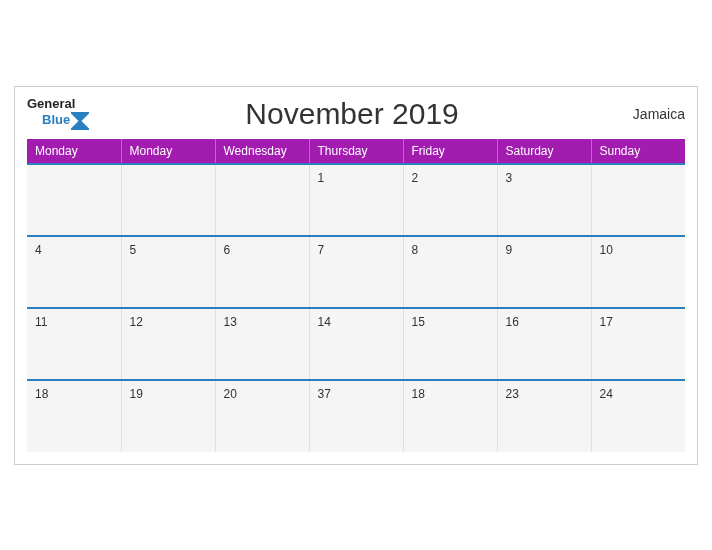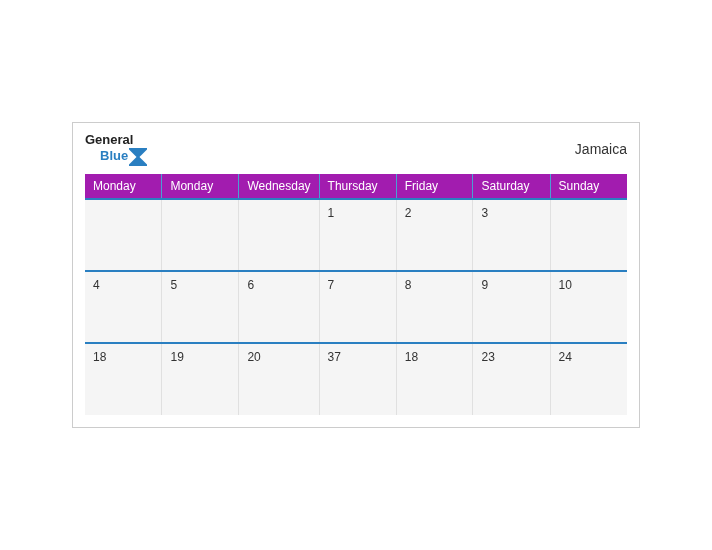--- a/index.html
+++ b/index.html
@@ -6,21 +6,21 @@
     body {
       background: #fff;
       font-family: Arial, sans-serif;
       width: 712px;
       height: 550px;
       display: flex;
       align-items: center;
       justify-content: center;
     }
     .calendar-container {
-      width: 568px;
+      width: 684px;
       background: #fff;
       border: 1px solid #ccc;
       padding: 10px 12px 12px 12px;
     }
     .header {
       display: flex;
       align-items: center;
       justify-content: space-between;
       margin-bottom: 8px;
     }
@@ -117,20 +117,21 @@
             <polygon points="0,0 9,9 0,18" fill="#fff"></polygon>
             <polygon points="18,0 9,9 18,18" fill="#fff"></polygon>
             <polygon points="0,0 9,9 18,0" fill="#2a7fc1"></polygon>
             <polygon points="0,18 9,9 18,18" fill="#2a7fc1"></polygon>
             <line x1="0" y1="0" x2="18" y2="18" stroke="#2a7fc1" stroke-width="2"></line>
             <line x1="18" y1="0" x2="0" y2="18" stroke="#2a7fc1" stroke-width="2"></line>
           </svg>
         </div>
       </div>
     </div>
+    <div class="month-title">November 2019</div>
     <div class="country">Jamaica</div>
   </div>
 
   <table class="calendar-table">
     <thead>
       <tr id="header-row">
           <th>Monday</th>
           <th>Monday</th>
           <th>Wednesday</th>
           <th>Thursday</th>
@@ -152,20 +153,29 @@
         <tr>
           <td><span class="day-num">4</span></td>
           <td><span class="day-num">5</span></td>
           <td><span class="day-num">6</span></td>
           <td><span class="day-num">7</span></td>
           <td><span class="day-num">8</span></td>
           <td><span class="day-num">9</span></td>
           <td><span class="day-num">10</span></td>
         </tr>
         <tr>
+          <td><span class="day-num">11</span></td>
+          <td><span class="day-num">12</span></td>
+          <td><span class="day-num">13</span></td>
+          <td><span class="day-num">14</span></td>
+          <td><span class="day-num">15</span></td>
+          <td><span class="day-num">16</span></td>
+          <td><span class="day-num">17</span></td>
+        </tr>
+        <tr>
           <td><span class="day-num">18</span></td>
           <td><span class="day-num">19</span></td>
           <td><span class="day-num">20</span></td>
           <td><span class="day-num">37</span></td>
           <td><span class="day-num">18</span></td>
           <td><span class="day-num">23</span></td>
           <td><span class="day-num">24</span></td>
         </tr>
       </tbody>
   </table>

